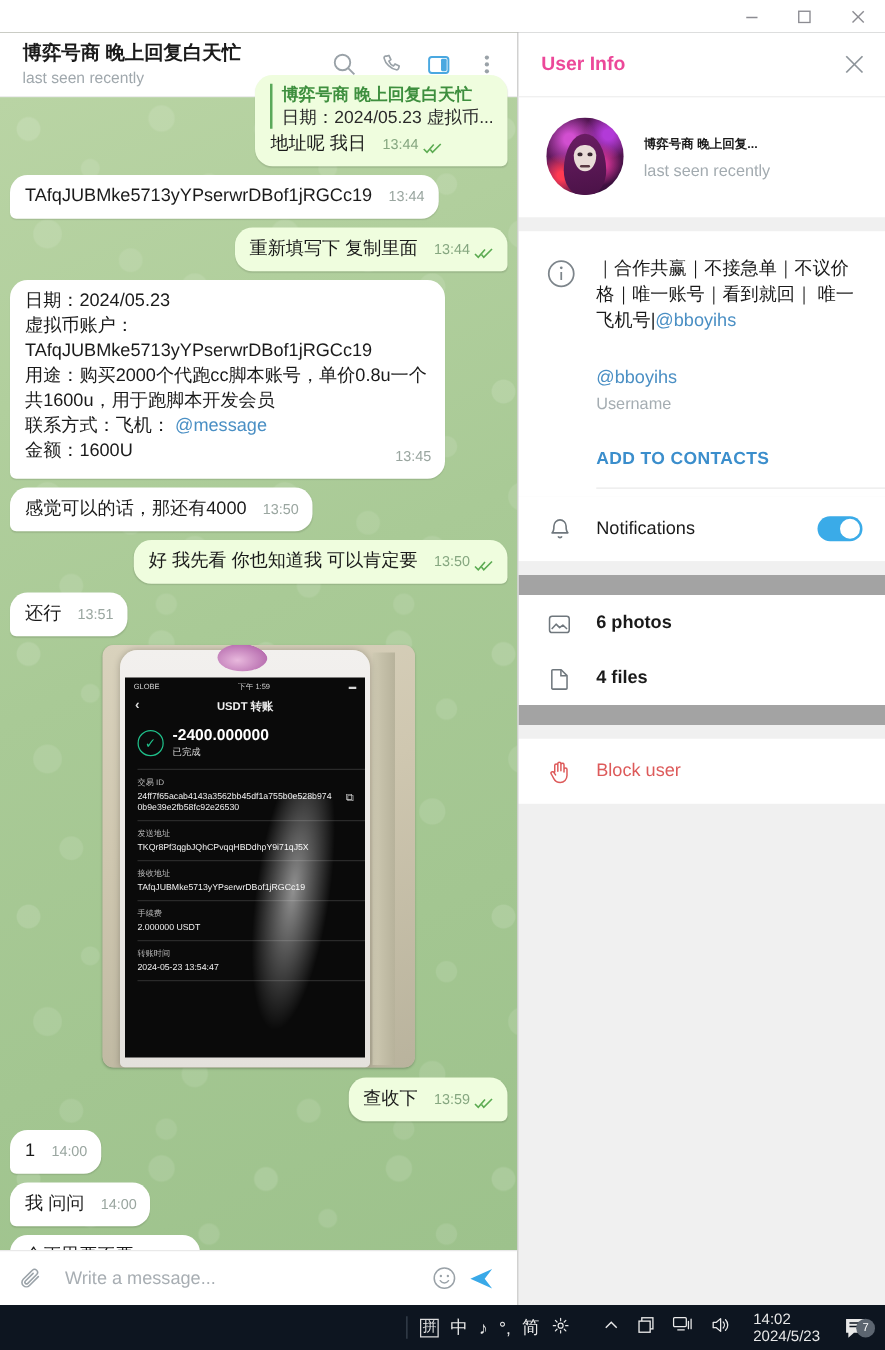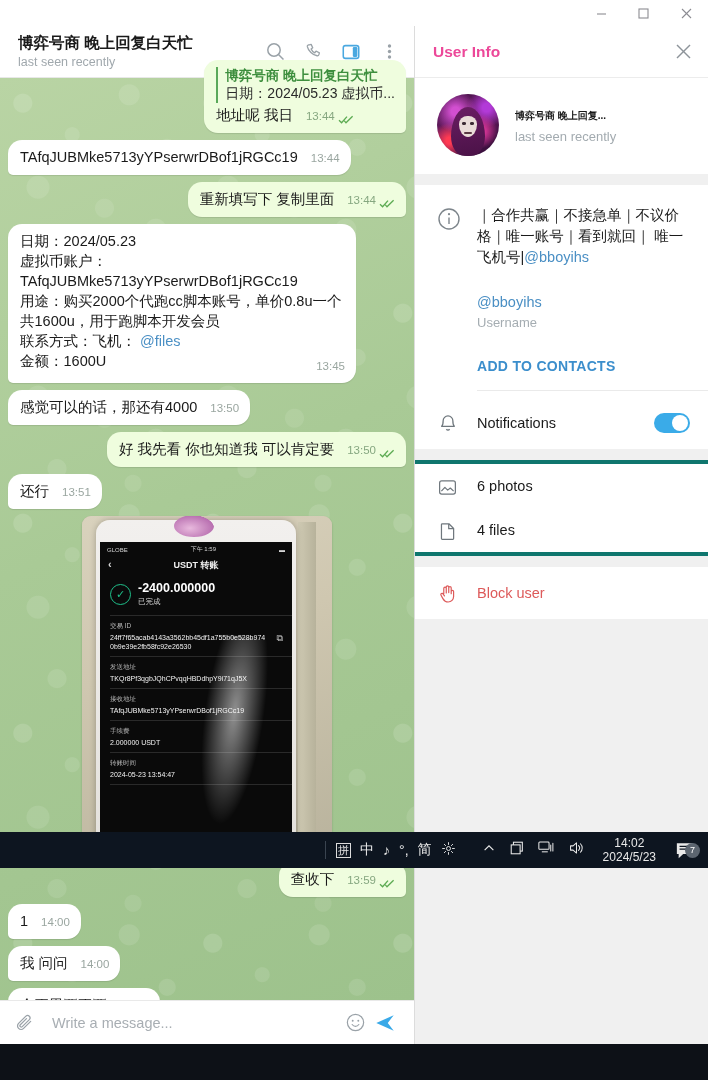--- a/index.html
+++ b/index.html
@@ -2,21 +2,21 @@
 <html><head>
 <meta charset="utf-8">
 <style>
   * { box-sizing: border-box; margin: 0; padding: 0; }
   html, body {
     width: 708px; height: 1080px;
     font-family: "Liberation Sans", sans-serif;
     overflow: hidden;
     background: #0d1117;
   }
-  #app { position: relative; width: 708px; height: 868px; }
+  #app { position: relative; width: 708px; height: 1080px; }
 
   
   .titlebar {
     position: absolute; top: 0; left: 0; width: 708px; height: 26px;
     background: #ffffff; display: flex; justify-content: flex-end; align-items: stretch;
   }
   .winbtn {
     width: 42px; display: flex; align-items: center; justify-content: center;
     color: #8c8c92;
   }
@@ -262,21 +262,21 @@
     position: absolute; left: 0; bottom: 0; width: 708px; height: 36px;
     background: #0d1520; display: flex; align-items: center; color: #e9e9e9;
   }
   .tb-spacer { flex: 1 1 auto; }
   .tb-divider { width: 1px; height: 18px; background: #3a4450; margin: 0 10px 0 0; }
   .tb-ime { display: flex; align-items: center; gap: 9px; font-size: 14px; }
   .tb-ime-box {
     border: 1px solid #dcdcdc; font-size: 11px; padding: 0px 1px; line-height: 13px;
   }
   .tb-tray { display: flex; align-items: center; gap: 13px; margin-left: 26px; }
-  .tb-clock { text-align: center; line-height: 14px; font-size: 12px; margin: 0 12px 0 18px; }
+  .tb-clock { line-height: 14px; font-size: 12px; margin: 0 12px 0 18px; }
   .tb-notif { position: relative; width: 34px; display: flex; align-items: center; justify-content: center; }
   .tb-badge {
     position: absolute; right: 2px; bottom: 2px; width: 15px; height: 15px; border-radius: 50%;
     background: #5c6570; color: #fff; font-size: 9px; display: flex; align-items: center; justify-content: center;
   }
   .tb-right-edge { width: 6px; height: 36px; }
 </style>
 </head>
 <body>
 
@@ -384,21 +384,21 @@
             </span>
           </div>
         </div>
 
         <div class="msg-row in">
           <div class="bubble in" style="max-width:348px;">
             <span class="multiline">日期：2024/05.23
 虚拟币账户：
 TAfqJUBMke5713yYPserwrDBof1jRGCc19
 用途：购买2000个代跑cc脚本账号，单价0.8u一个共1600u，用于跑脚本开发会员
-联系方式：飞机： </span><span class="mention">@files</span><span class="multiline">
+联系方式：飞机： </span><span class="mention">@message</span><span class="multiline">
 金额：1600U</span>
             <span class="meta meta-float">
               <span>13:45</span>
             </span>
           </div>
         </div>
 
         <div class="msg-row in">
           <div class="bubble in">
             <span class="bubble-inline">感觉可以的话，那还有4000</span>
@@ -631,21 +631,21 @@
             </svg>
         </div>
         <div class="row-label">Notifications</div>
         <div class="toggle">
           <div class="knob"></div>
         </div>
       </div>
 
       <div class="gap"></div>
 
-      <div style="background:#0f766e;padding:4px 0;">
+      <div style="background:#a3a3a3;padding:16px 0;font-weight:bold;">
         <div class="row-simple" style="height:44px;">
           <div class="ico-col">
             <svg width="21" height="21" viewBox="0 0 24 24">
                 <rect x="3" y="4.5" width="18" height="15" rx="2.4" fill="none" stroke="currentColor" stroke-width="1.4"></rect>
                 <path d="M5 16.2l4-4.4 3.2 3.2 3-2.4 3.8 3.6" fill="none" stroke="currentColor" stroke-width="1.4" stroke-linejoin="round"></path>
               </svg>
           </div>
           <div class="row-label">6 photos</div>
         </div>
         <div class="row-simple" style="height:44px;">

